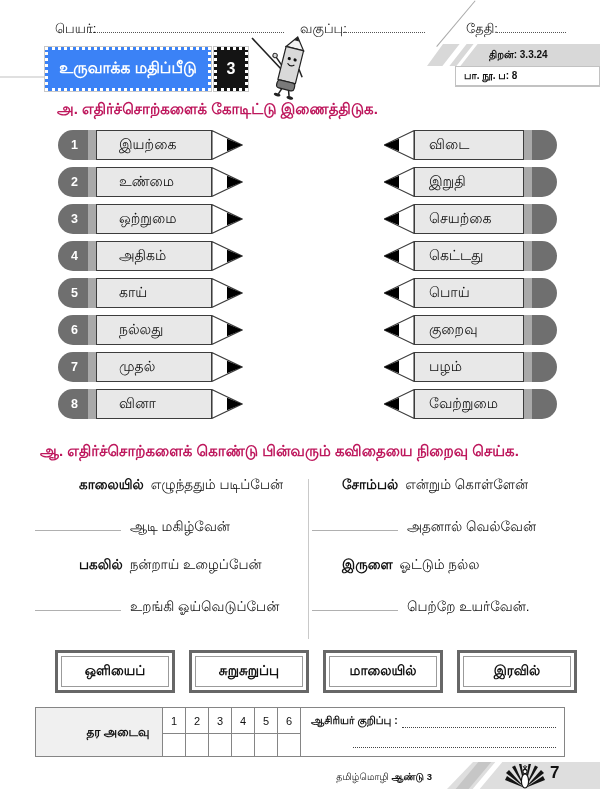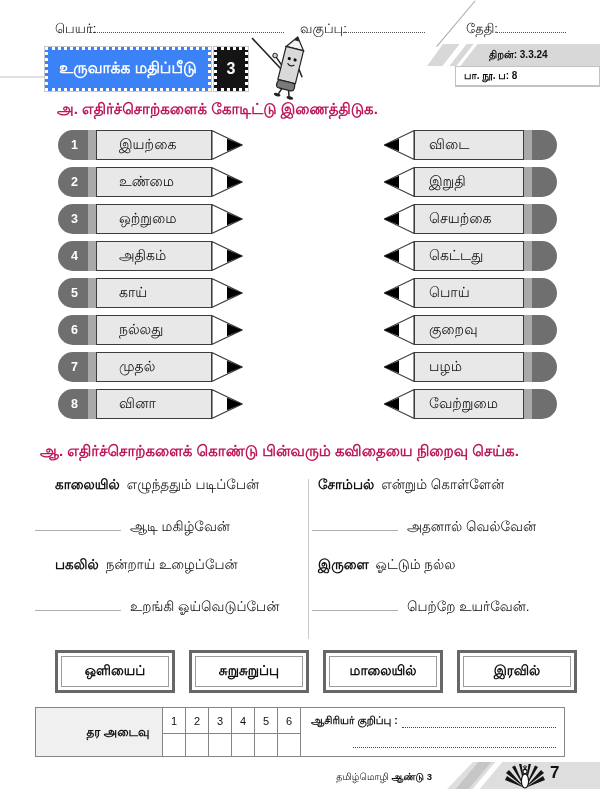--- a/index.html
+++ b/index.html
@@ -53,21 +53,21 @@
   .pbody-l{width:116px;padding-left:22px;}
   .pbody-r{width:110px;padding-left:14px;}
   .tip{display:block;}
 
   
   .poem{position:absolute;left:35px;top:477px;width:530px;height:166px;}
   .pcol{position:absolute;top:0;}
   .pcol-left{left:0;width:260px;} .pcol-right{left:277px;width:253px;}
   .pline{margin:0 0 20px 0;height:20px;padding-left:20px;font-size:13.5px;white-space:nowrap;}
   .pcol-right .pline{padding-left:6px;}
-  .pline b{margin-right:7px;}
+  .pline b{margin-right:7px;margin-left:24px;}
   .pline.blankline{padding-left:0;}
   .bl{display:inline-block;width:86px;height:13px;border-bottom:1.5px solid #b0b0b0;margin-right:9px;}
   .pdivider{position:absolute;left:273px;top:2px;width:1px;height:160px;background:#c9c9c9;}
 
   
   .wordbank{position:absolute;left:55px;top:650px;display:flex;gap:14px;}
   .wb{box-sizing:border-box;width:120px;border:3px solid #676767;background:#fff;padding:3px;}
   .wbi{display:block;border:1px solid #9b9b9b;text-align:center;font-weight:bold;font-size:13.5px;
        padding:6px 2px;white-space:nowrap;overflow:hidden;}
 

